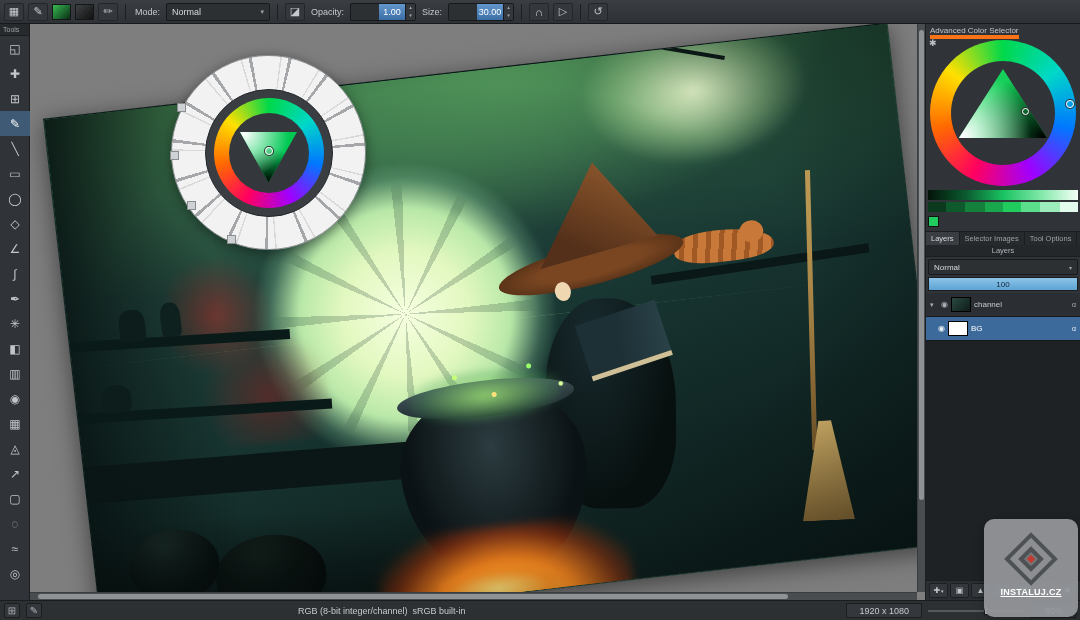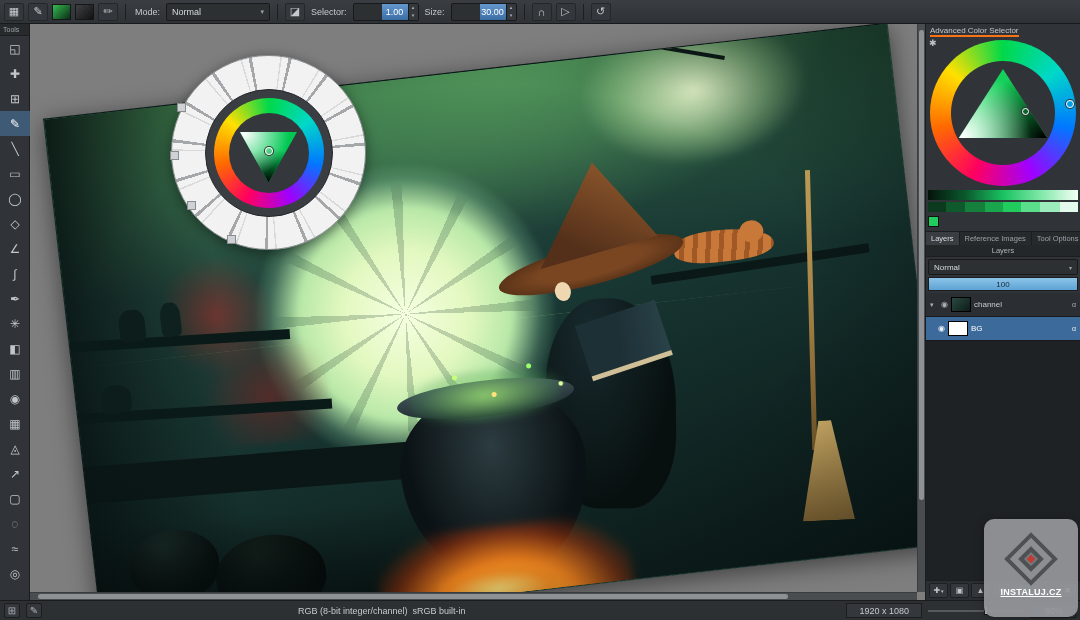--- a/index.html
+++ b/index.html
@@ -151,21 +151,21 @@
     background:#8f9295; border-radius:3px; }
   .hscroll { position:absolute; left:0; bottom:0; height:8px; width:887px; background:#4a4d50;
     border-top:1px solid #3a3d40; z-index:10; }
   .hscroll-thumb { position:absolute; top:1px; bottom:1px; left:8px; width:750px;
     background:#8f9295; border-radius:3px; }
 
   
   .right-panel { position:absolute; right:0; top:24px; width:155px; height:576px; background:#303438;
     border-left:1px solid #1b1d1f; display:flex; flex-direction:column; z-index:25; }
   .acs-title { height:14px; font-size:8px; color:#c4c8cc; padding:2px 4px 0; }
-  .acs-title span { border-bottom:2px solid #f97316; }
+  .acs-title span { border-bottom:4px solid #f97316; }
   .acs-area { position:relative; height:150px; }
   .acs-settings { position:absolute; left:3px; top:0; font-size:9px; color:#c0c4c8; z-index:3; }
   .acs-wheel { position:absolute; left:4px; top:2px; width:146px; height:146px; border-radius:50%;
     background:conic-gradient(#00d84a,#00d8c8,#0078ff,#a000ff,#ff0060,#ff6a00,#ffe000,#00d84a); }
   .acs-wheel-inner { position:absolute; left:50%; top:50%; width:104px; height:104px;
     margin:-52px 0 0 -52px; border-radius:50%; background:#303438; }
   .acs-tri { position:absolute; left:50%; top:50%; width:92px; height:84px; margin:-44px 0 0 -46px;
     clip-path:polygon(50% 0, 98% 82%, 2% 82%);
     background:radial-gradient(circle at 6% 80%, #fff, rgba(255,255,255,0) 62%),
                radial-gradient(circle at 94% 82%, #000, rgba(0,0,0,0) 62%), #15d05a; }
@@ -262,21 +262,21 @@
     <div class="sep"></div>
     <span class="tlabel">Mode:</span>
     <div class="dropdown mode-dd">
       <span>Normal</span>
       <span class="caret">▾</span>
     </div>
     <div class="sep"></div>
     <button class="tbtn">
         <span>◪</span>
       </button>
-    <span class="tlabel">Selector:</span>
+    <span class="tlabel">Opacity:</span>
     <div class="spin">
       <div class="spin-fill">1.00</div>
       <div class="arrows">
         <span>▴</span>
         <span>▾</span>
       </div>
     </div>
     <span class="tlabel">Size:</span>
     <div class="spin">
       <div class="spin-fill">30.00</div>
@@ -438,21 +438,21 @@
       </div>
     </div>
     <div class="acs-strip1"></div>
     <div class="acs-strip2"></div>
     <div class="acs-swatches">
       <div class="swatch"></div>
     </div>
 
     <div class="dtabs">
       <div class="dtab active">Layers</div>
-      <div class="dtab">Reference Images</div>
+      <div class="dtab">Selector Images</div>
       <div class="dtab">Tool Options</div>
     </div>
     <div class="layers-header">Layers</div>
     <div class="blend-row">
       <div class="blend-dd">
         <span>Normal</span>
         <span class="caret">▾</span>
       </div>
     </div>
     <div class="op-row">

